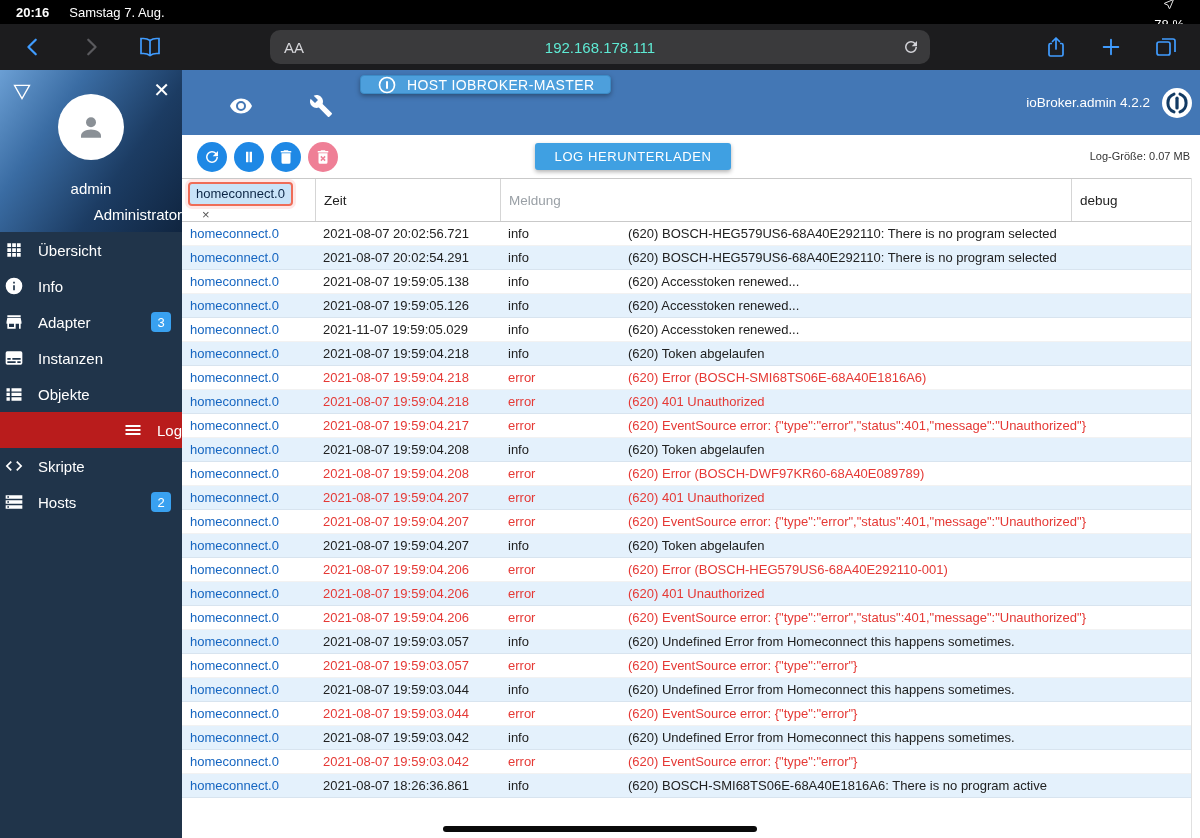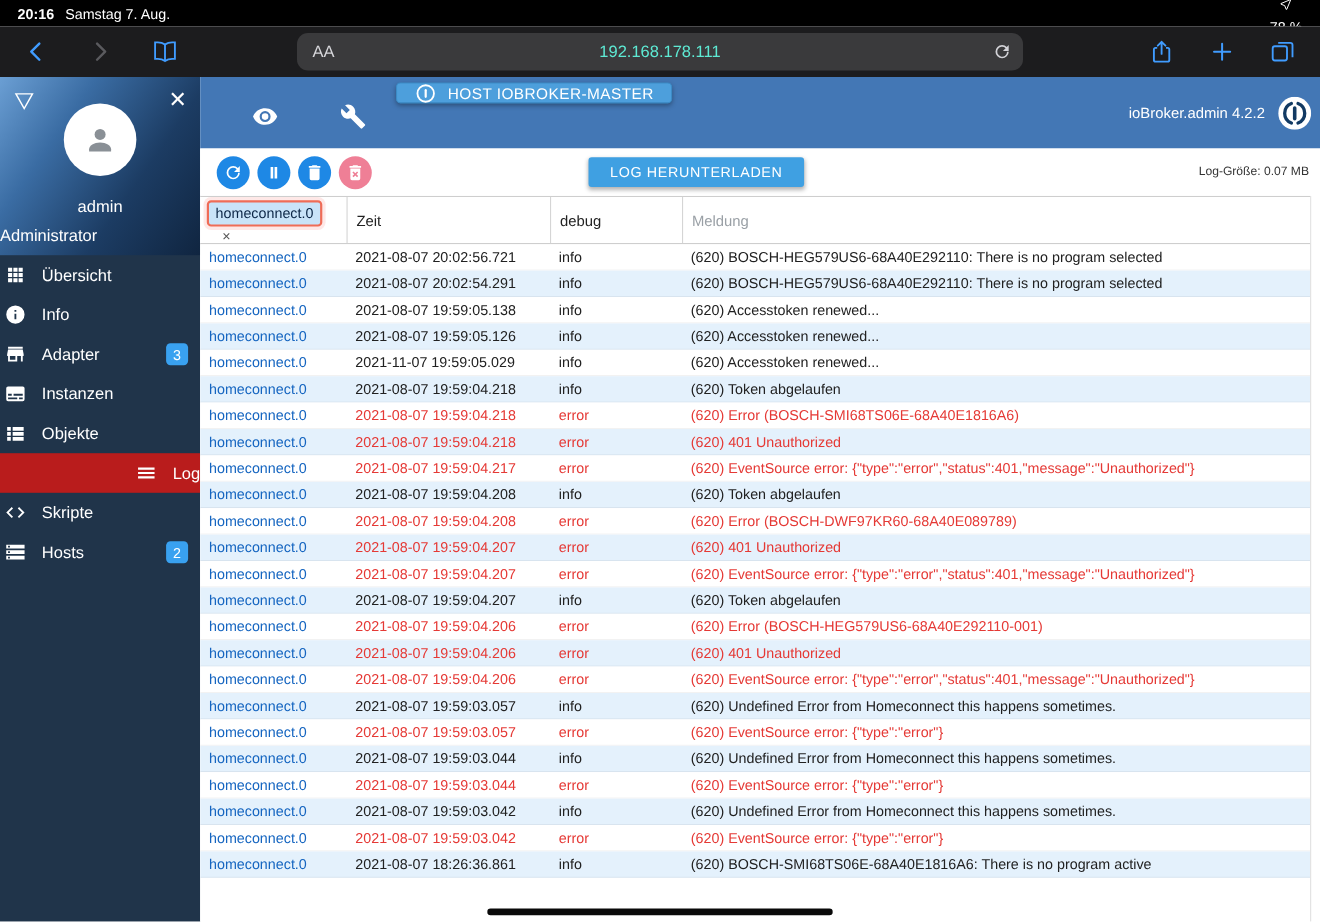--- a/index.html
+++ b/index.html
@@ -2,21 +2,21 @@
 <html><head>
 <meta charset="utf-8">
 <style>
   * { margin:0; padding:0; box-sizing:border-box; }
   html,body { width:1200px; height:838px; background:#fff; font-family:"Liberation Sans", sans-serif; }
   #screen { position:relative; width:1200px; height:838px; overflow:hidden; background:#fff; }
 
   
   .status-bar { position:absolute; top:0; left:0; width:100%; height:24px; background:#000; color:#fff;
     display:flex; justify-content:space-between; align-items:center; padding:0 16px; font-size:13px; }
-  .sb-left { display:flex; gap:10px; align-items:center; font-weight:bold; }
+  .sb-left { display:flex; gap:20px; align-items:center; font-weight:bold; }
   .sb-left .date { font-weight:normal; }
   .sb-right { display:flex; gap:7px; align-items:center;flex-direction:column; }
   .battery { position:relative; width:23px; height:11px; border:1px solid rgba(255,255,255,.55); border-radius:3px; display:inline-block; }
   .battery-level { position:absolute; left:1px; top:1px; bottom:1px; width:78%; background:#fff; border-radius:1.5px; }
   .battery-tip { position:absolute; right:-3px; top:3px; width:2px; height:4px; background:rgba(255,255,255,.55); border-radius:0 1px 1px 0; }
 
   
   .safari-bar { position:absolute; top:24px; left:0; width:100%; height:46px; background:#1c1c1e; }
   .nav-group { position:absolute; left:22px; top:0; height:46px; display:flex; align-items:center; gap:36px; }
   .right-group { position:absolute; right:22px; top:0; height:46px; display:flex; align-items:center; gap:32px; }
@@ -32,21 +32,21 @@
 
   
   .sidebar { width:182px; height:100%; background:#20344a; color:#fff; flex-shrink:0; position:relative; }
   .profile { height:162px; position:relative;
     background:linear-gradient(125deg,#6b9fd4 0%,#3a6ca3 30%,#1c3c63 65%,#102540 100%); }
   .nabla { position:absolute; left:12px; top:12px; }
   .close-x { position:absolute; right:12px; top:8px; color:#fff; font-size:20px; background:none; border:none; cursor:pointer; }
   .avatar { position:absolute; left:50%; top:24px; transform:translateX(-50%); width:66px; height:66px; border-radius:50%;
     background:#fff; display:flex; align-items:center; justify-content:center; }
   .uname { position:absolute; top:110px; width:100%; text-align:center; font-size:15px; }
-  .urole { position:absolute; top:136px; width:100%; text-align:left; font-size:15px; }
+  .urole { position:absolute; top:136px; width:100%; text-align:right; font-size:15px; }
   .menu { display:flex; flex-direction:column; }
   .menu-item { height:36px; display:flex; align-items:center; padding-left:4px; position:relative; cursor:pointer; }
   .menu-item.selected { background:#b91c1c;justify-content:flex-end; }
   .micon { width:20px; height:20px; display:flex; margin-right:14px; flex-shrink:0; }
   .mlabel { font-size:15px; color:#fff; white-space:nowrap; }
   .badge { position:absolute; right:11px; top:8px; width:20px; height:20px; background:#39a1f0; border-radius:4px;
     color:#fff; font-size:13px; display:flex; align-items:center; justify-content:center; }
 
   
   .main { flex:1; display:flex; flex-direction:column; background:#fff; position:relative; }
@@ -329,22 +329,22 @@
         <span class="log-size">Log-Größe: 0.07 MB</span>
       </div>
 
       <div class="log-table">
         <div class="thead">
           <div class="th c1 filter-cell">
             <div class="filter-chip">homeconnect.0</div>
             <div class="filter-clear">×</div>
           </div>
           <div class="th c2">Zeit</div>
+          <div class="th c4 placeholder">Meldung</div>
           <div class="th c3">debug</div>
-          <div class="th c4 placeholder">Meldung</div>
         </div>
         <div class="tbody">
   <div class="row">
     <div class="cell c1 c-source">homeconnect.0</div>
     <div class="cell c2 c-time">2021-08-07 20:02:56.721</div>
     <div class="cell c3 c-sev">info</div>
     <div class="cell c4 c-msg">(620) BOSCH-HEG579US6-68A40E292110: There is no program selected</div>
   </div>
 
   <div class="row alt">

